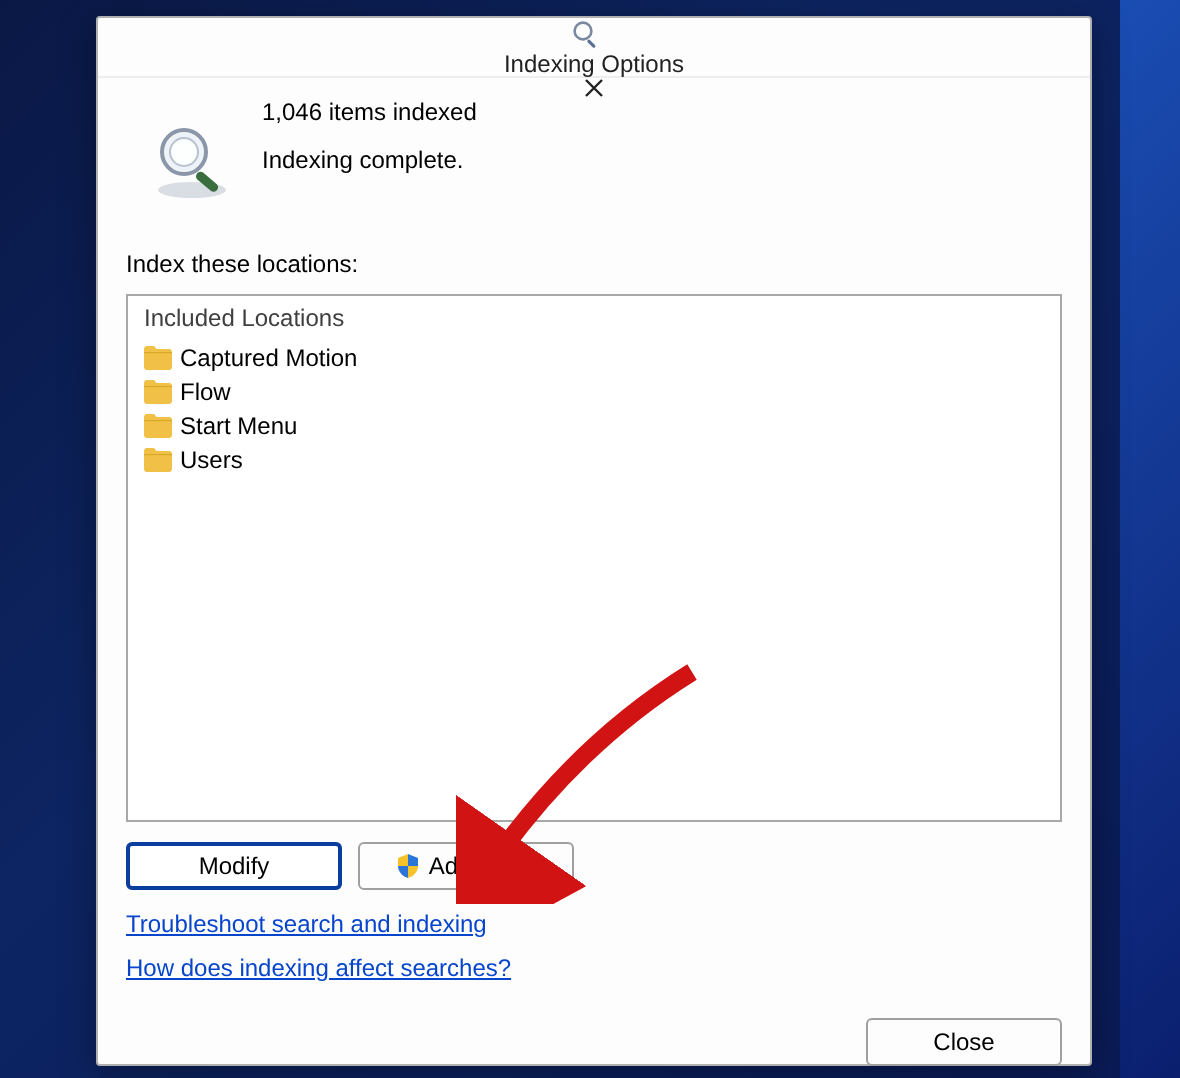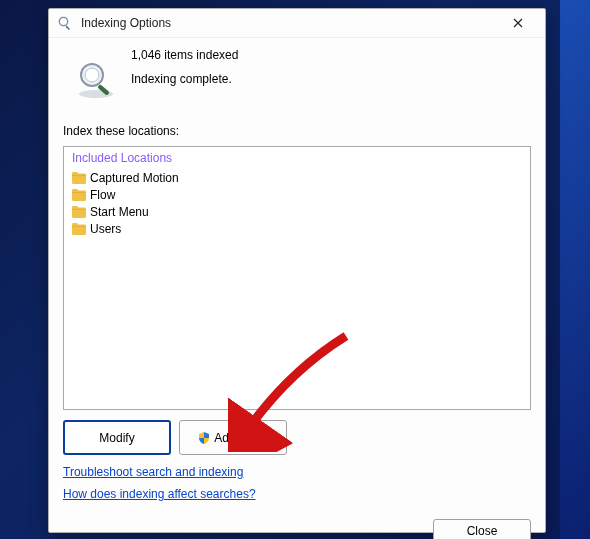--- a/index.html
+++ b/index.html
@@ -23,20 +23,21 @@
       border: 1px solid #b0b0b0;
       border-radius: 2px;
       box-shadow: 0 4px 18px rgba(0,0,0,0.35);
       display: flex; flex-direction: column;
     }
     .titlebar {
       height: 30px;
       display: flex; align-items: center;
       padding: 0 8px;
       border-bottom: 1px solid #eee;
+      flex-direction: column;
     }
     .titlebar .ticon { width: 16px; height: 16px; margin-right: 8px; }
     .titlebar .title { flex: 1; font-size: 12px; color: #222; }
     .titlebar .close {
       width: 38px; height: 28px;
       display: flex; align-items: center; justify-content: center;
       color: #333; font-size: 14px;
     }
     .content {
       flex: 1; padding: 6px 14px 12px 14px;
@@ -58,34 +59,34 @@
       height: 264px;
       background: #fff;
       display: flex;
       font-size: 12px;
     }
     .col {
       padding: 4px 8px;
     }
     .col-include { width: 235px; border-right: 0px; }
     .col-exclude { flex:1; }
-    .col-header { color: #8b5cf6; margin-bottom: 4px; }
+    .col-header { color: #404040; margin-bottom: 4px; }
     .loc-row {
       display: flex; align-items: center;
       gap: 4px; height: 17px;
     }
     .folder-ic { width: 14px; height: 12px; }
     .loc-row span, .exc-row { color: #000; }
     .exc-row { height: 17px; display:flex; align-items:center;}
     .btn-row {
       display: flex; gap: 8px;
       margin-top: 10px;
     }
     .btn {
-      width: 108px; height: 35px;
+      width: 108px; height: 24px;
       border: 1px solid #a0a0a0;
       border-radius: 3px;
       background: #fdfdfd;
       display: flex; align-items: center; justify-content: center;
       gap: 4px;
       font-size: 12px;
       cursor: default;
       color: #000;
     }
     .btn.focus { border: 2px solid #0a3e9e; background:#fff; }

